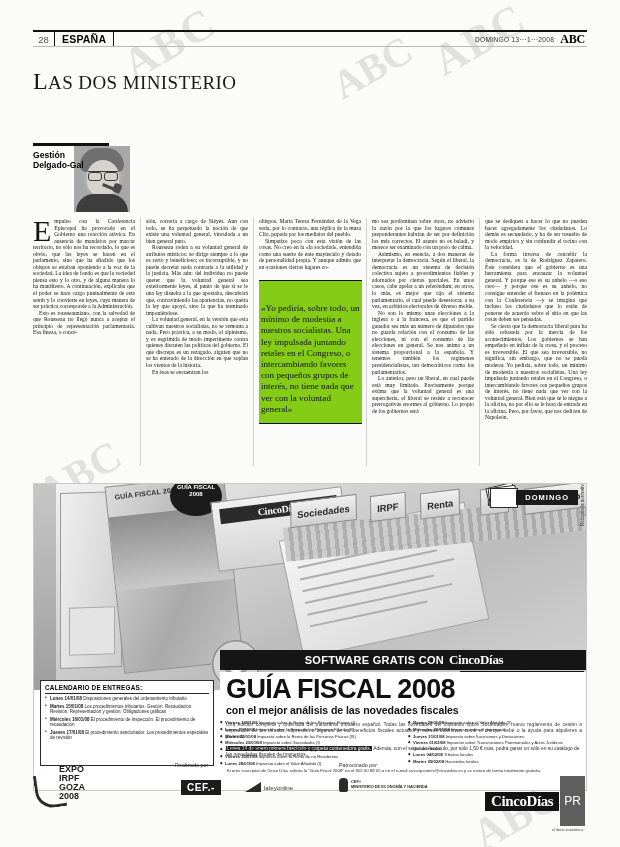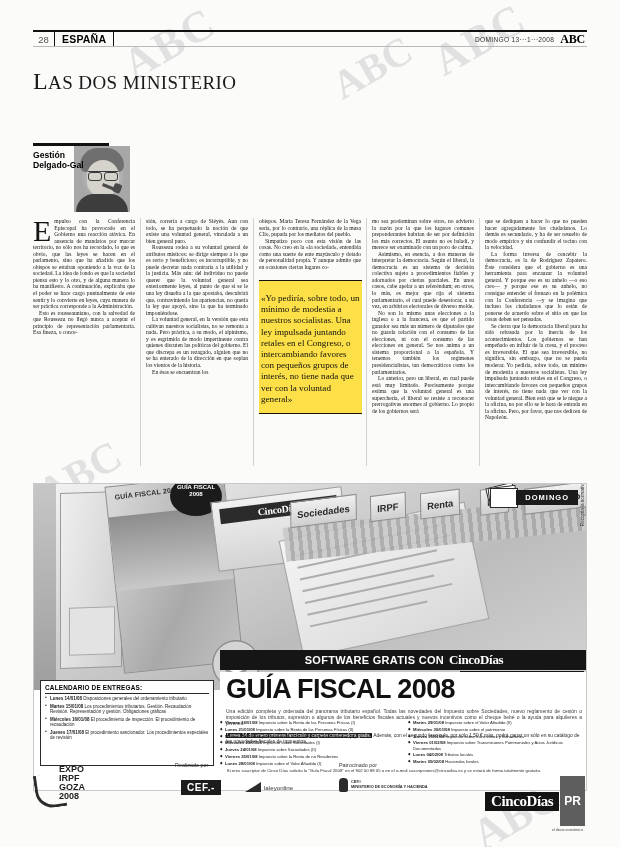--- a/index.html
+++ b/index.html
@@ -180,24 +180,24 @@
     font-family:"Liberation Serif", serif;
     font-size: 30px; line-height: 24px;
     padding: 1px 3px 0 0;
     font-weight:400;
   }
 
   
   .pullquote {
     position:absolute; left:226px; top:62px; width:103px;
     z-index:7;
-    background:#fde047;
+    background:#84cc16;
     border-top:1.3px solid #111;
     border-bottom:1.3px solid #111;
-    padding: 12px 2px 8px 2px;
+    padding: 22px 2px 8px 2px;
     font-family:"Liberation Serif", serif;
     font-size: 9.1px;
     line-height: 11.2px;
     color:#111;
   }
 
   
   .colrule {
     position:absolute; top:0; width:0; height:248px;
     border-left:.6px solid #d2d2d2; z-index:5;
@@ -488,21 +488,21 @@
   }
   .cincodias-logo .cd {
     background:#131313; color:#fff;
     font-family:"Liberation Serif", serif;
     font-weight:700; font-size:15px; letter-spacing:-.4px;
     padding:1px 6px;
   }
   .cincodias-logo .pr {
     background:#5e5e5e; color:#fff;
     font-family:"Liberation Sans", sans-serif;
-    font-weight:700; font-size:12px;
+    font-weight:400; font-size:12px;
     padding:18px 4px; margin-left:1px;
   }
   .cincodias-logo .sub {
     position:absolute; right:2px; bottom:-6px;
     font-family:"Liberation Sans", sans-serif;
     font-size:3.6px; color:#444;
   }
 </style>
 </head>
 <body>
@@ -639,20 +639,23 @@
       <div class="disc-callout">Con el SOFTWARE FISCAL GRATIS en pdf/doc CD EN ROM</div>
     </div>
 
     <div class="ad-band">
       <span class="b1">SOFTWARE GRATIS CON</span>
       <span class="b2">CincoDías</span>
     </div>
 
     <div class="ad-body">
       <div class="ad-h1">GUÍA FISCAL 2008</div>
+      <div class="ad-h2">
+        <span>con el mejor </span><span class="em">análisis de las novedades fiscales</span>
+      </div>
       <div class="ad-p">Una edición completa y ordenada del panorama tributario español. Todas las novedades del Impuesto sobre Sociedades, nuevo reglamento de cesión o imposición de los tributos, supresión o algunos de los beneficios fiscales actuales y nuevos incentivos como el cheque bebé o la ayuda para alquileres a jóvenes.</div>
       <div class="ad-highlight">
         <span class="hl">Lunes 14 de enero primera fascículo y carpeta contenedora gratis.</span><span> Además, con el segundo fascículo, por sólo 1,50 € más, podrá ganar un sólo en su catálogo de las novedades fiscales de impuestos.</span>
       </div>
     </div>
 
     <div class="calendar">
       <div class="cal-title">CALENDARIO DE ENTREGAS:</div>
       <div class="cal-item">
         <b>Lunes 14/01/08</b>

